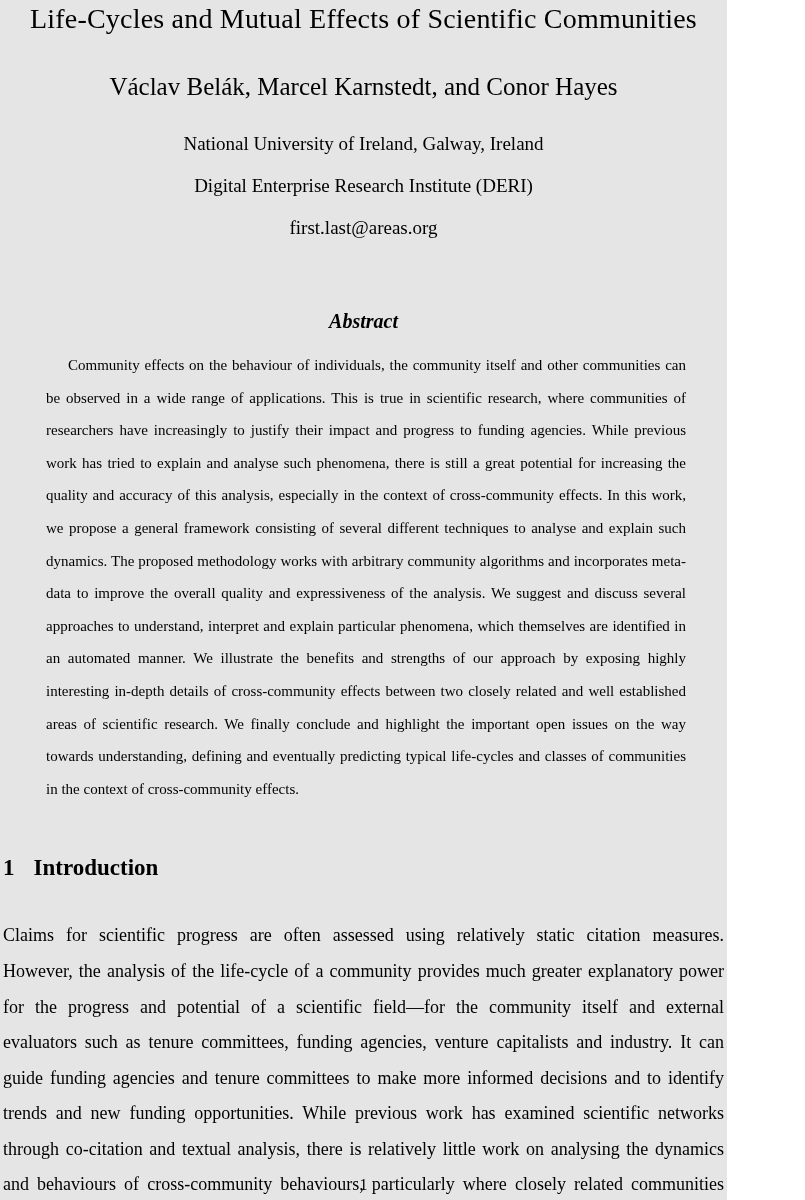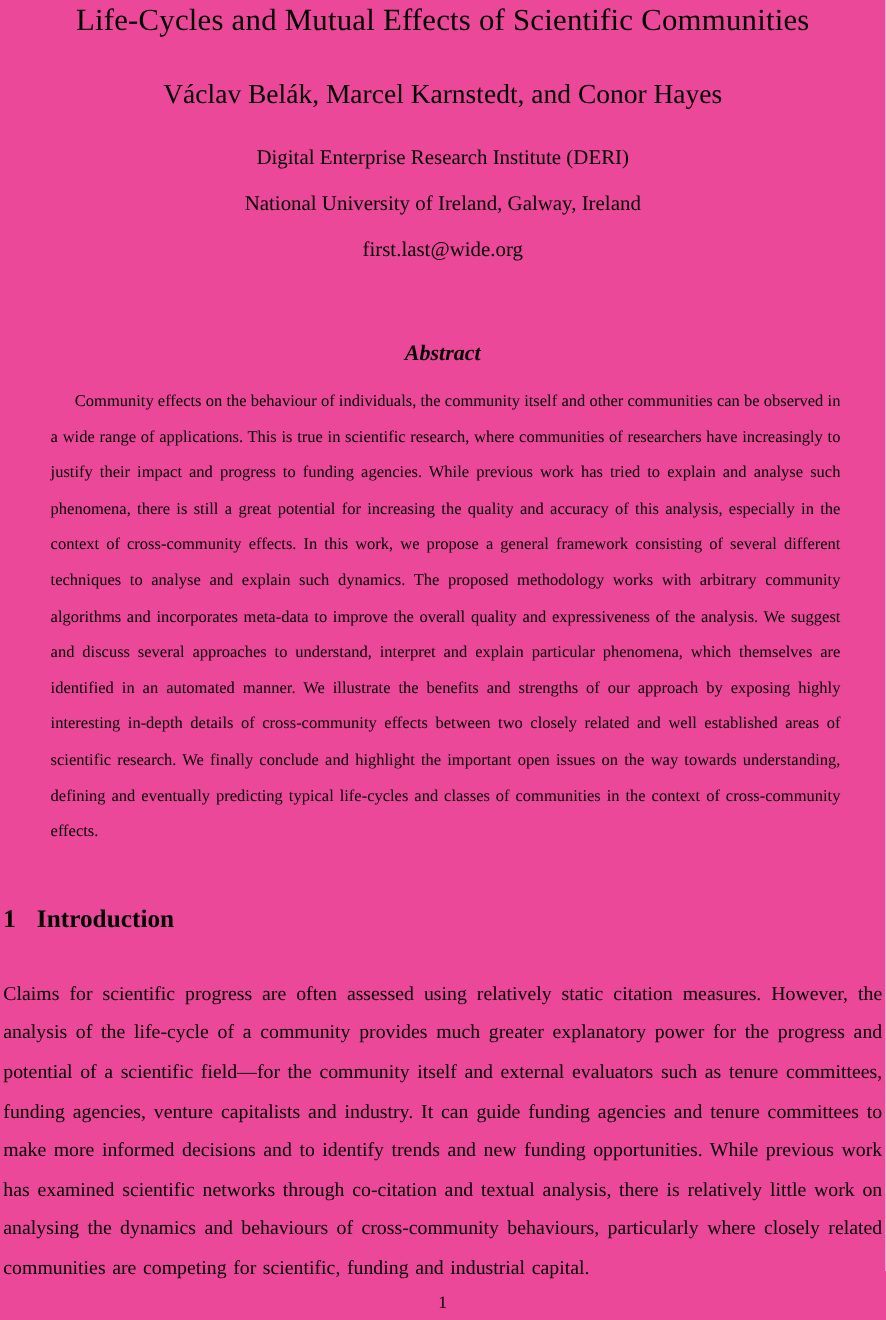--- a/index.html
+++ b/index.html
@@ -6,24 +6,24 @@
   html, body { background: #ffffff; }
   body {
     width: 805px;
     height: 1200px;
     font-family: "Liberation Serif", "DejaVu Serif", serif;
     color: #000000;
     overflow: hidden;
   }
   .page {
     position: relative;
-    width: 805px;
+    width: 727px;
     height: 1200px;
     padding: 0 3px;
-    background: #ec4899;
+    background: #e5e5e5;
     overflow: hidden;
   }
   .title {
     padding-top: 2px;
     font-size: 28px;
     line-height: 34px;
     font-weight: normal;
     text-align: center;
     letter-spacing: 0.2px;
   }
@@ -85,23 +85,23 @@
 </head>
 <body>
 
 <div class="page">
 
   <h1 class="title">Life-Cycles and Mutual Effects of Scientific Communities</h1>
 
   <p class="authors">Václav Belák, Marcel Karnstedt, and Conor Hayes</p>
 
   <div class="affiliation">
+    <p>National University of Ireland, Galway, Ireland</p>
     <p>Digital Enterprise Research Institute (DERI)</p>
-    <p>National University of Ireland, Galway, Ireland</p>
-    <p>first.last@wide.org</p>
+    <p>first.last@areas.org</p>
   </div>
 
   <div>
     <h2 class="abstract-heading">Abstract</h2>
     <p class="abstract-text">Community effects on the behaviour of individuals, the community itself and other communities can be observed in a wide range of applications. This is true in scientific research, where communities of researchers have increasingly to justify their impact and progress to funding agencies. While previous work has tried to explain and analyse such phenomena, there is still a great potential for increasing the quality and accuracy of this analysis, especially in the context of cross-community effects. In this work, we propose a general framework consisting of several different techniques to analyse and explain such dynamics. The proposed methodology works with arbitrary community algorithms and incorporates meta-data to improve the overall quality and expressiveness of the analysis. We suggest and discuss several approaches to understand, interpret and explain particular phenomena, which themselves are identified in an automated manner. We illustrate the benefits and strengths of our approach by exposing highly interesting in-depth details of cross-community effects between two closely related and well established areas of scientific research. We finally conclude and highlight the important open issues on the way towards understanding, defining and eventually predicting typical life-cycles and classes of communities in the context of cross-community effects.</p>
   </div>
 
   <h2 class="section-heading">
     <span class="section-number">1</span><span class="section-title">Introduction</span>
   </h2>

